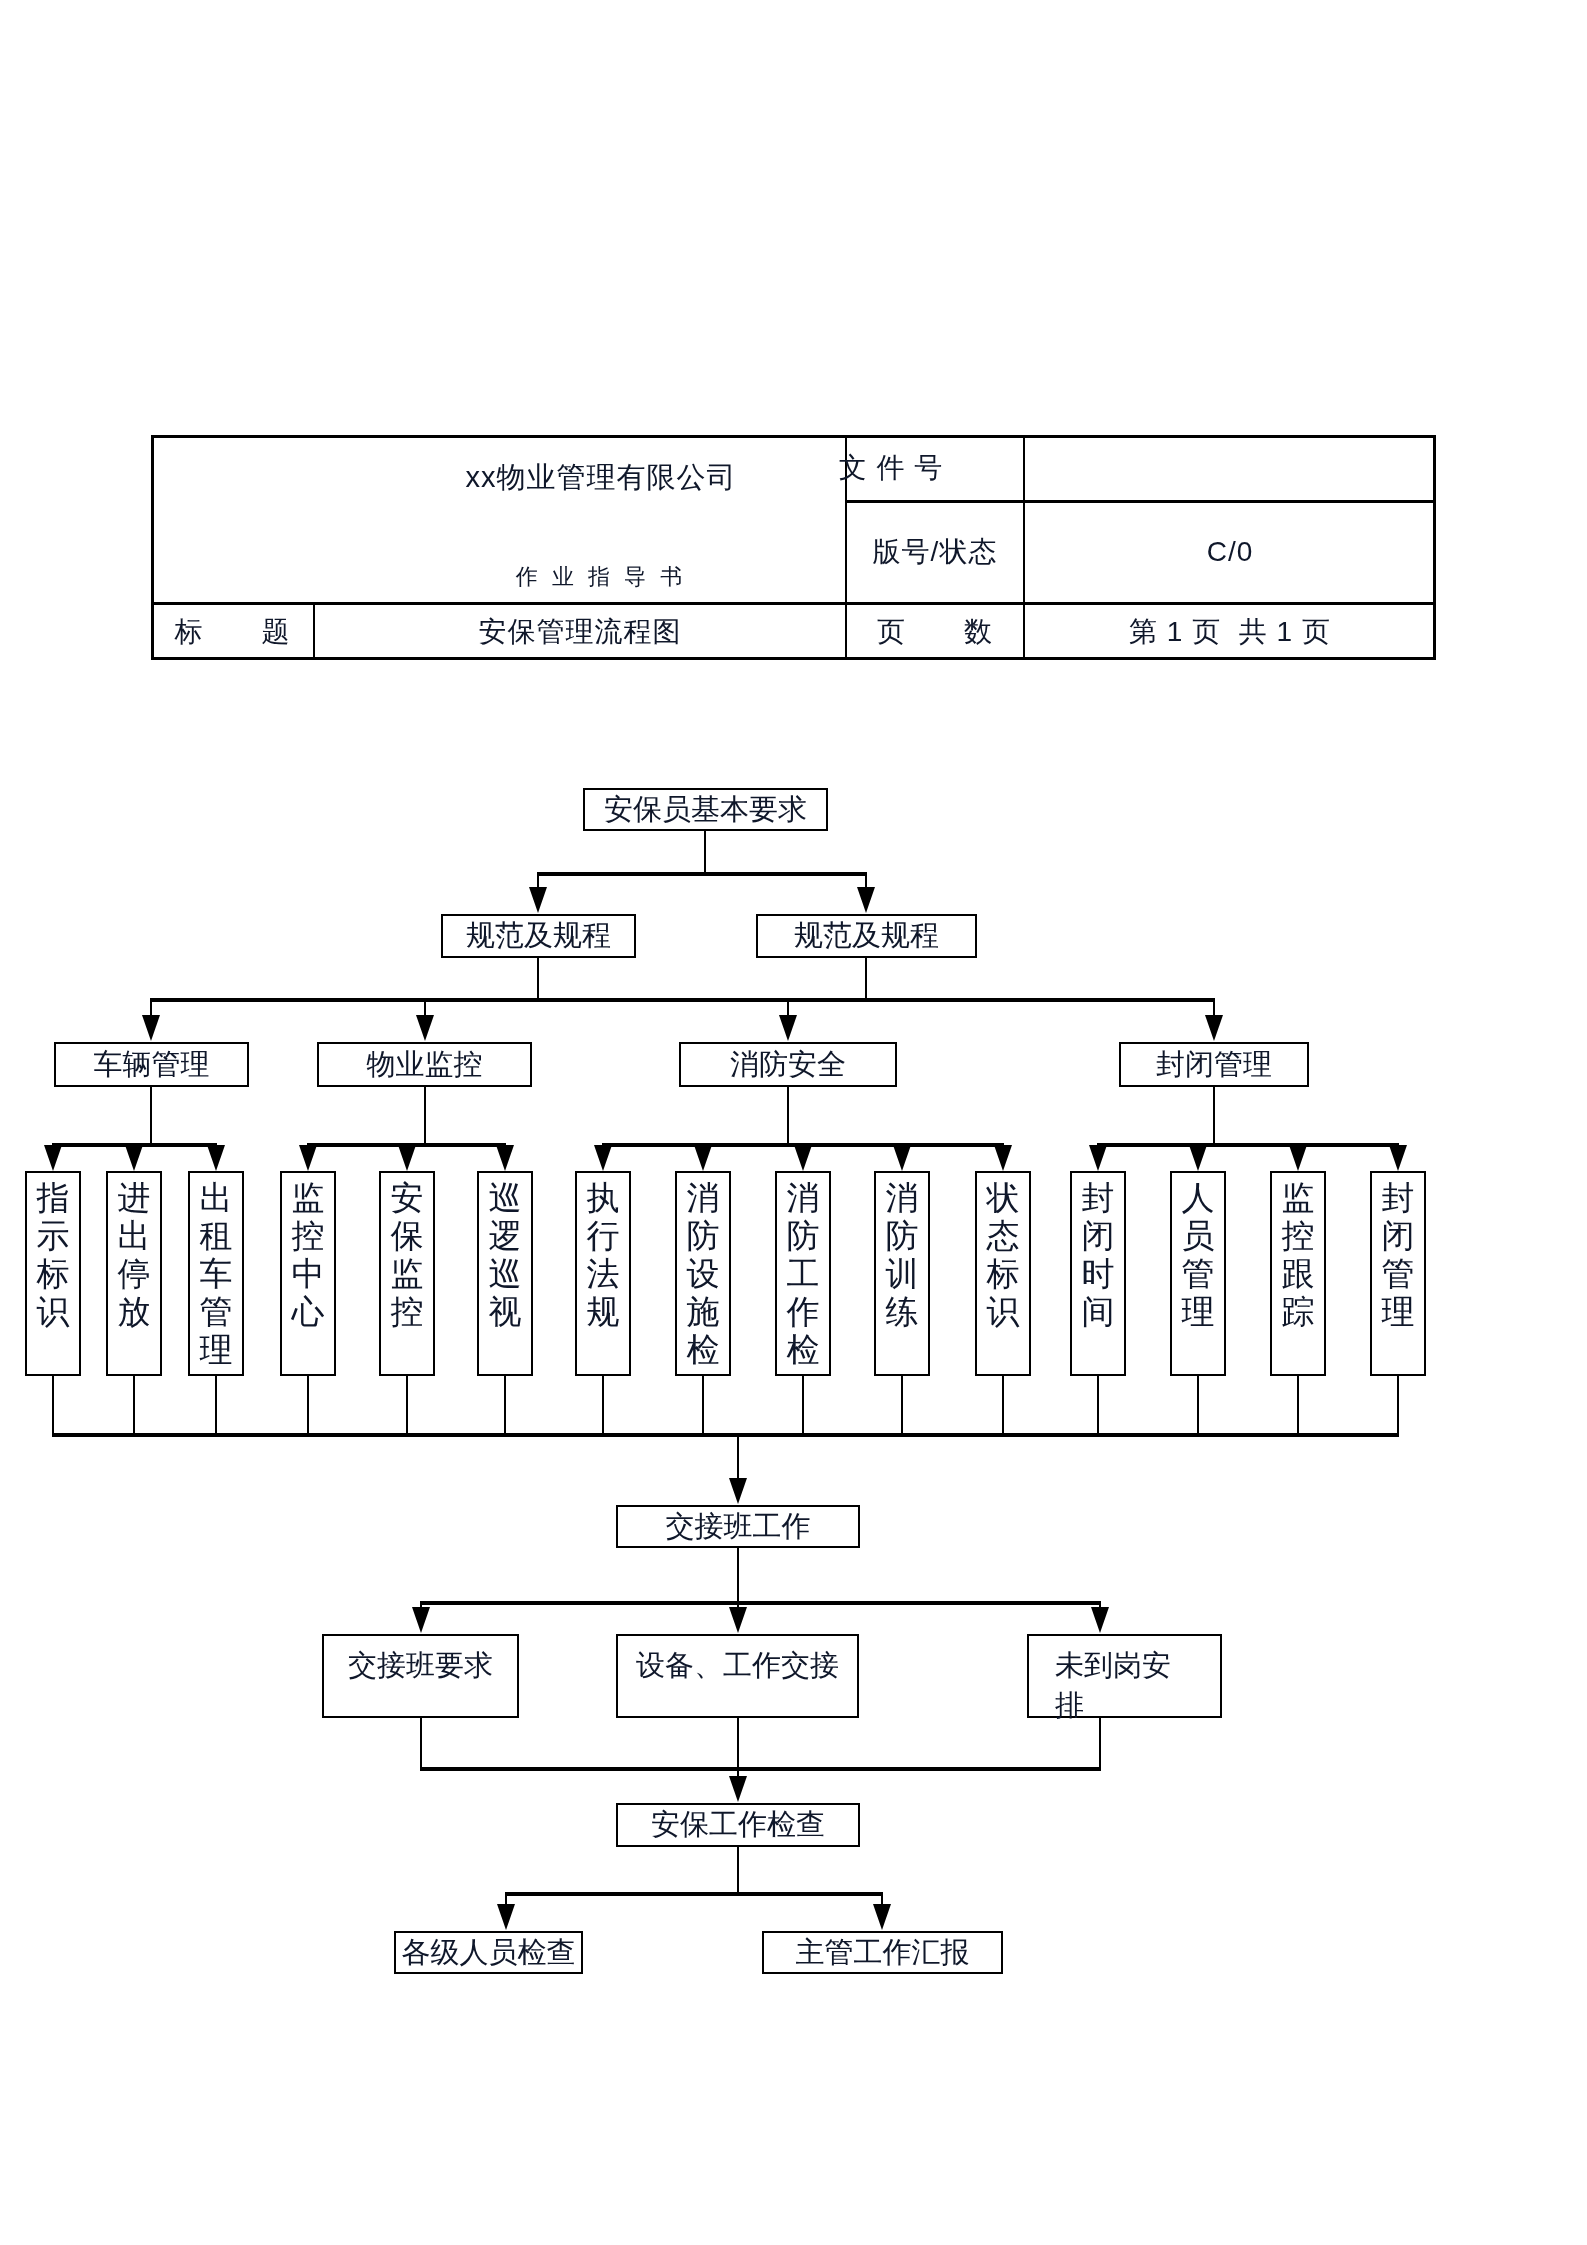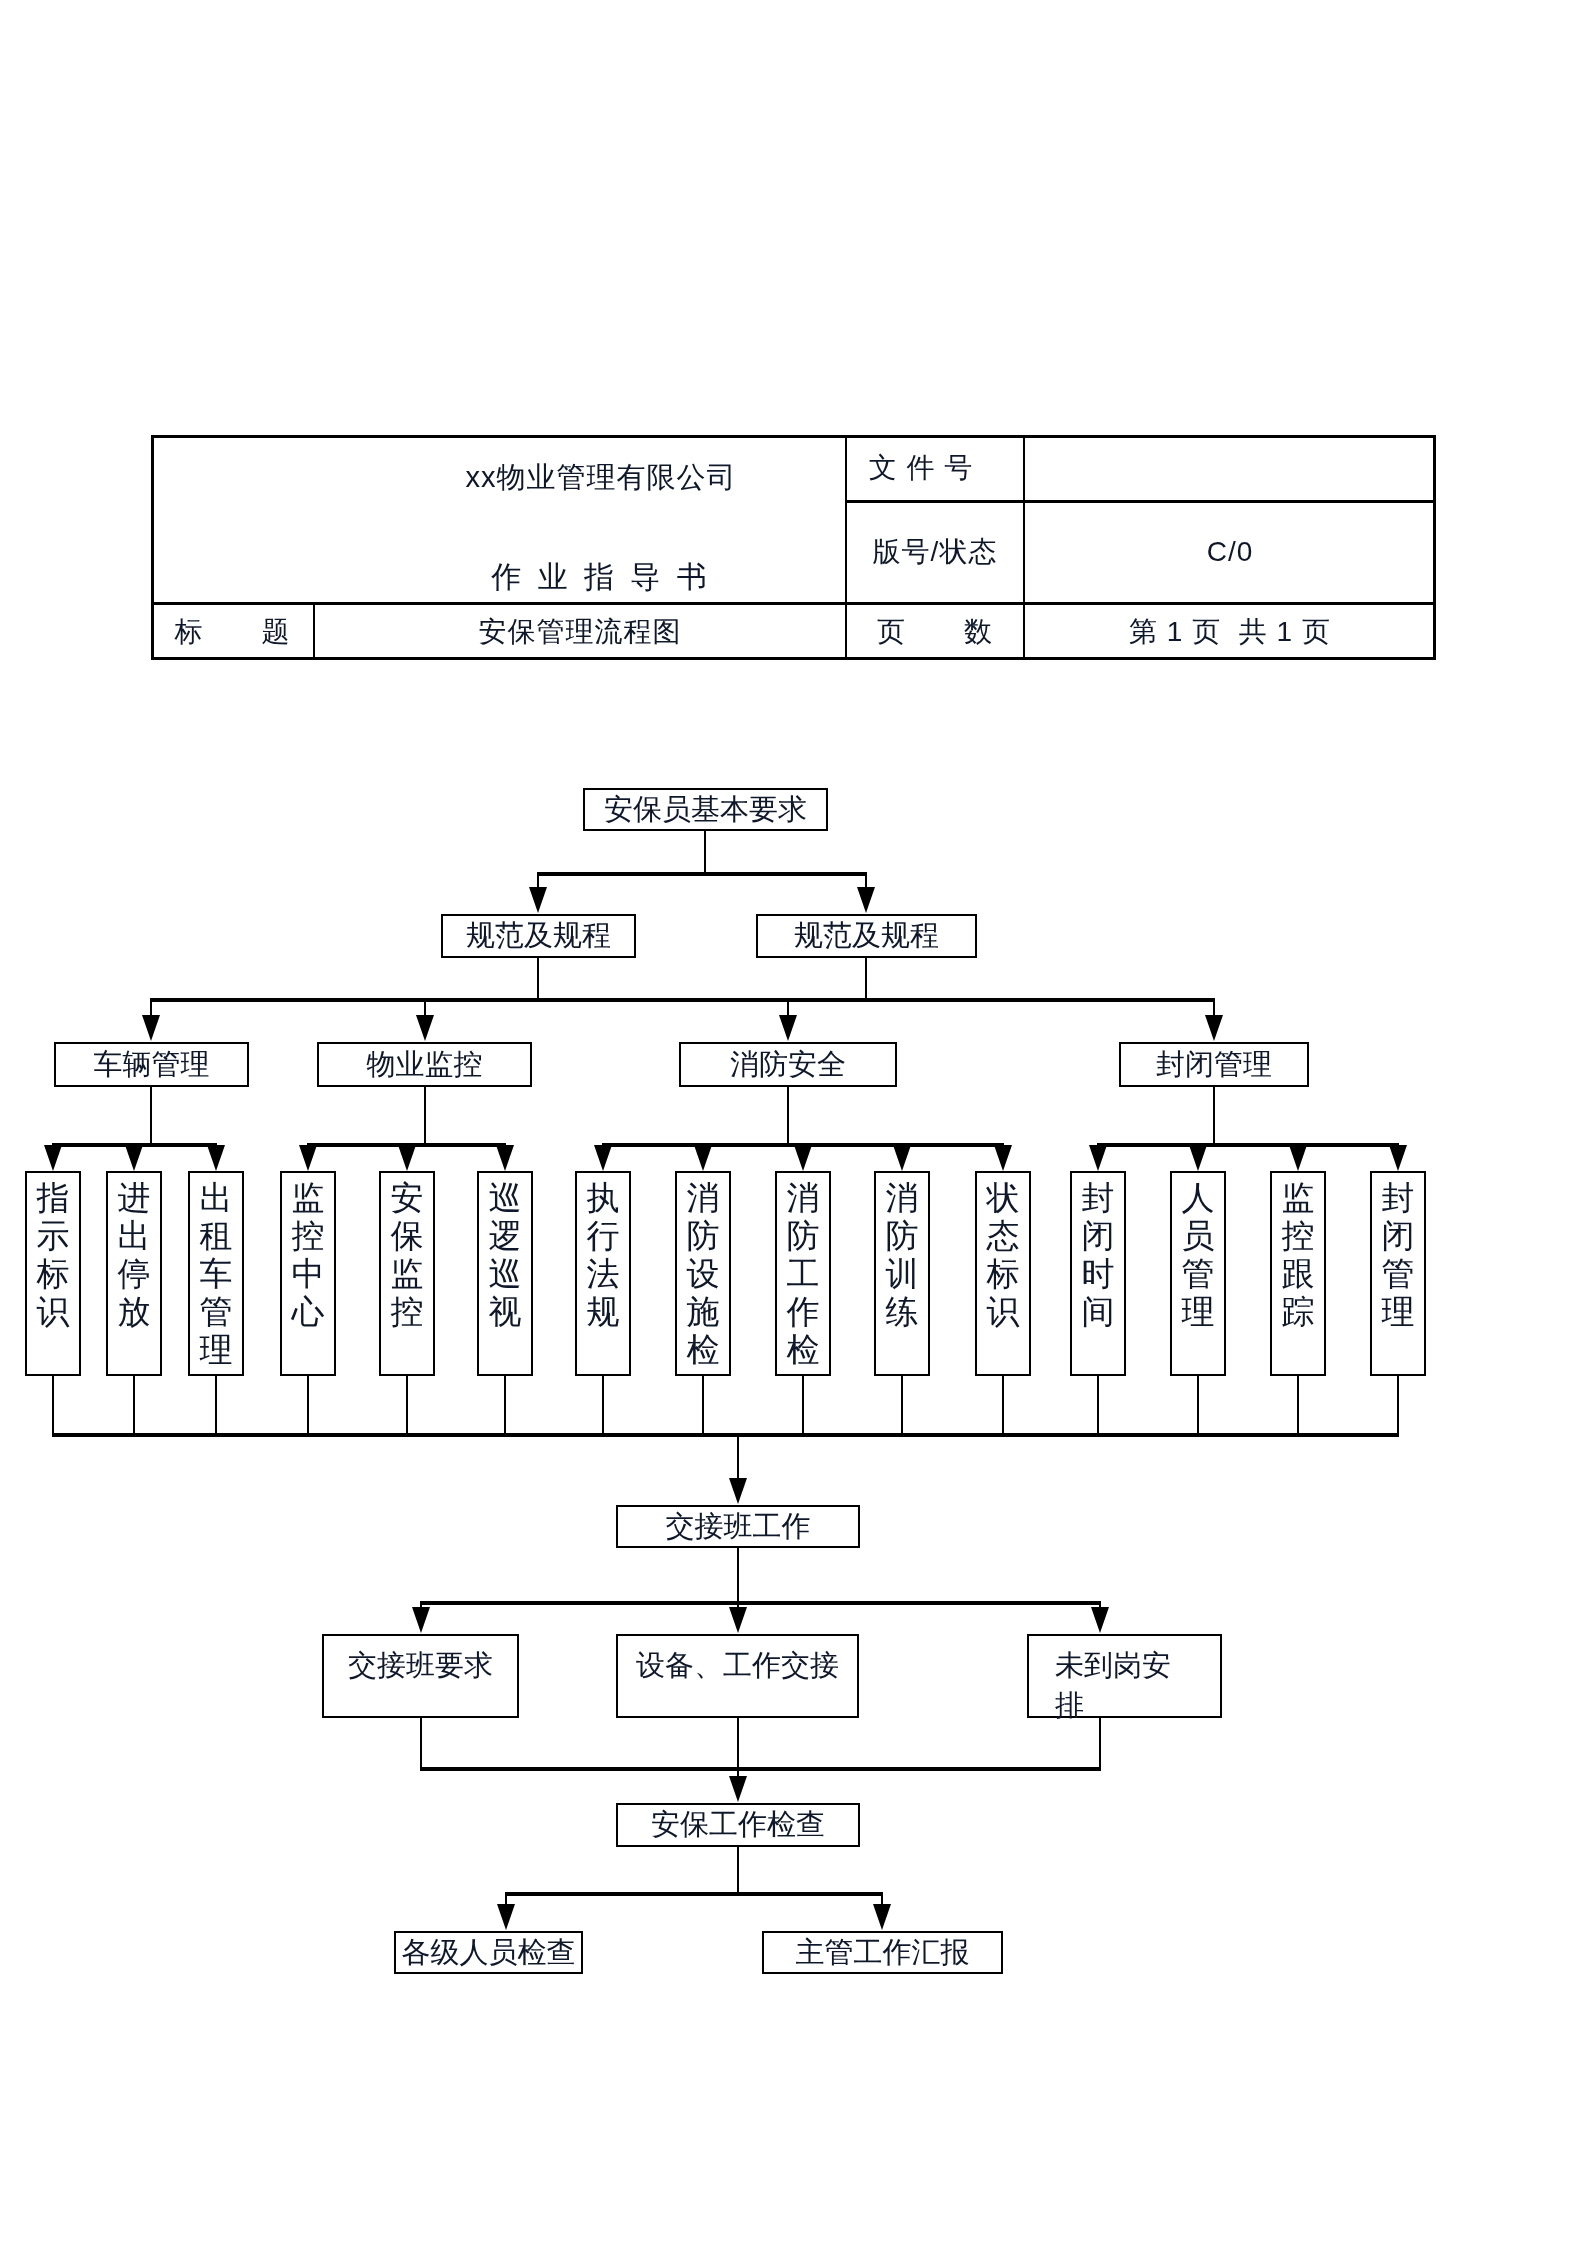--- a/index.html
+++ b/index.html
@@ -31,22 +31,22 @@
 <div class="page">
 
   <div class="trect" style="left:151px;top:435px;width:1285px;height:225px"></div>
   <div class="tvl" style="left:845px;top:435px;height:225px"></div>
   <div class="tvl" style="left:1023px;top:435px;height:225px"></div>
   <div class="tvl" style="left:313px;top:604px;height:56px"></div>
   <div class="thl" style="left:846px;top:500px;width:590px"></div>
   <div class="thl" style="left:151px;top:602px;width:1285px"></div>
 
   <div class="tcell" style="left:351px;top:458px;width:500px;height:40px;font-size:29px">xx物业管理有限公司</div>
-  <div class="tcell" style="left:351px;top:556px;width:500px;height:42px;font-size:30px;letter-spacing:4px">作 业 指 导 书</div>
-  <div class="tcell" style="left:832px;top:435px;width:178px;height:66px">文 件 号</div>
+  <div class="tcell" style="left:351px;top:556px;width:500px;height:42px;font-size:22px;letter-spacing:4px">作 业 指 导 书</div>
+  <div class="tcell" style="left:802px;top:435px;width:178px;height:66px">文 件 号</div>
   <div class="tcell" style="left:1024px;top:435px;width:412px;height:66px"></div>
   <div class="tcell" style="left:846px;top:501px;width:178px;height:102px">版号/状态</div>
   <div class="tcell" style="left:1024px;top:501px;width:412px;height:102px">C/0</div>
   <div class="tcell" style="left:151px;top:604px;width:163px;height:56px">标　　题</div>
   <div class="tcell" style="left:314px;top:604px;width:532px;height:56px">安保管理流程图</div>
   <div class="tcell" style="left:846px;top:604px;width:178px;height:56px">页　　数</div>
   <div class="tcell" style="left:1024px;top:604px;width:412px;height:56px">第 1 页  共 1 页</div>
 
   <div class="bx" style="left:583px;top:788px;width:245px;height:43px">安保员基本要求</div>
 

